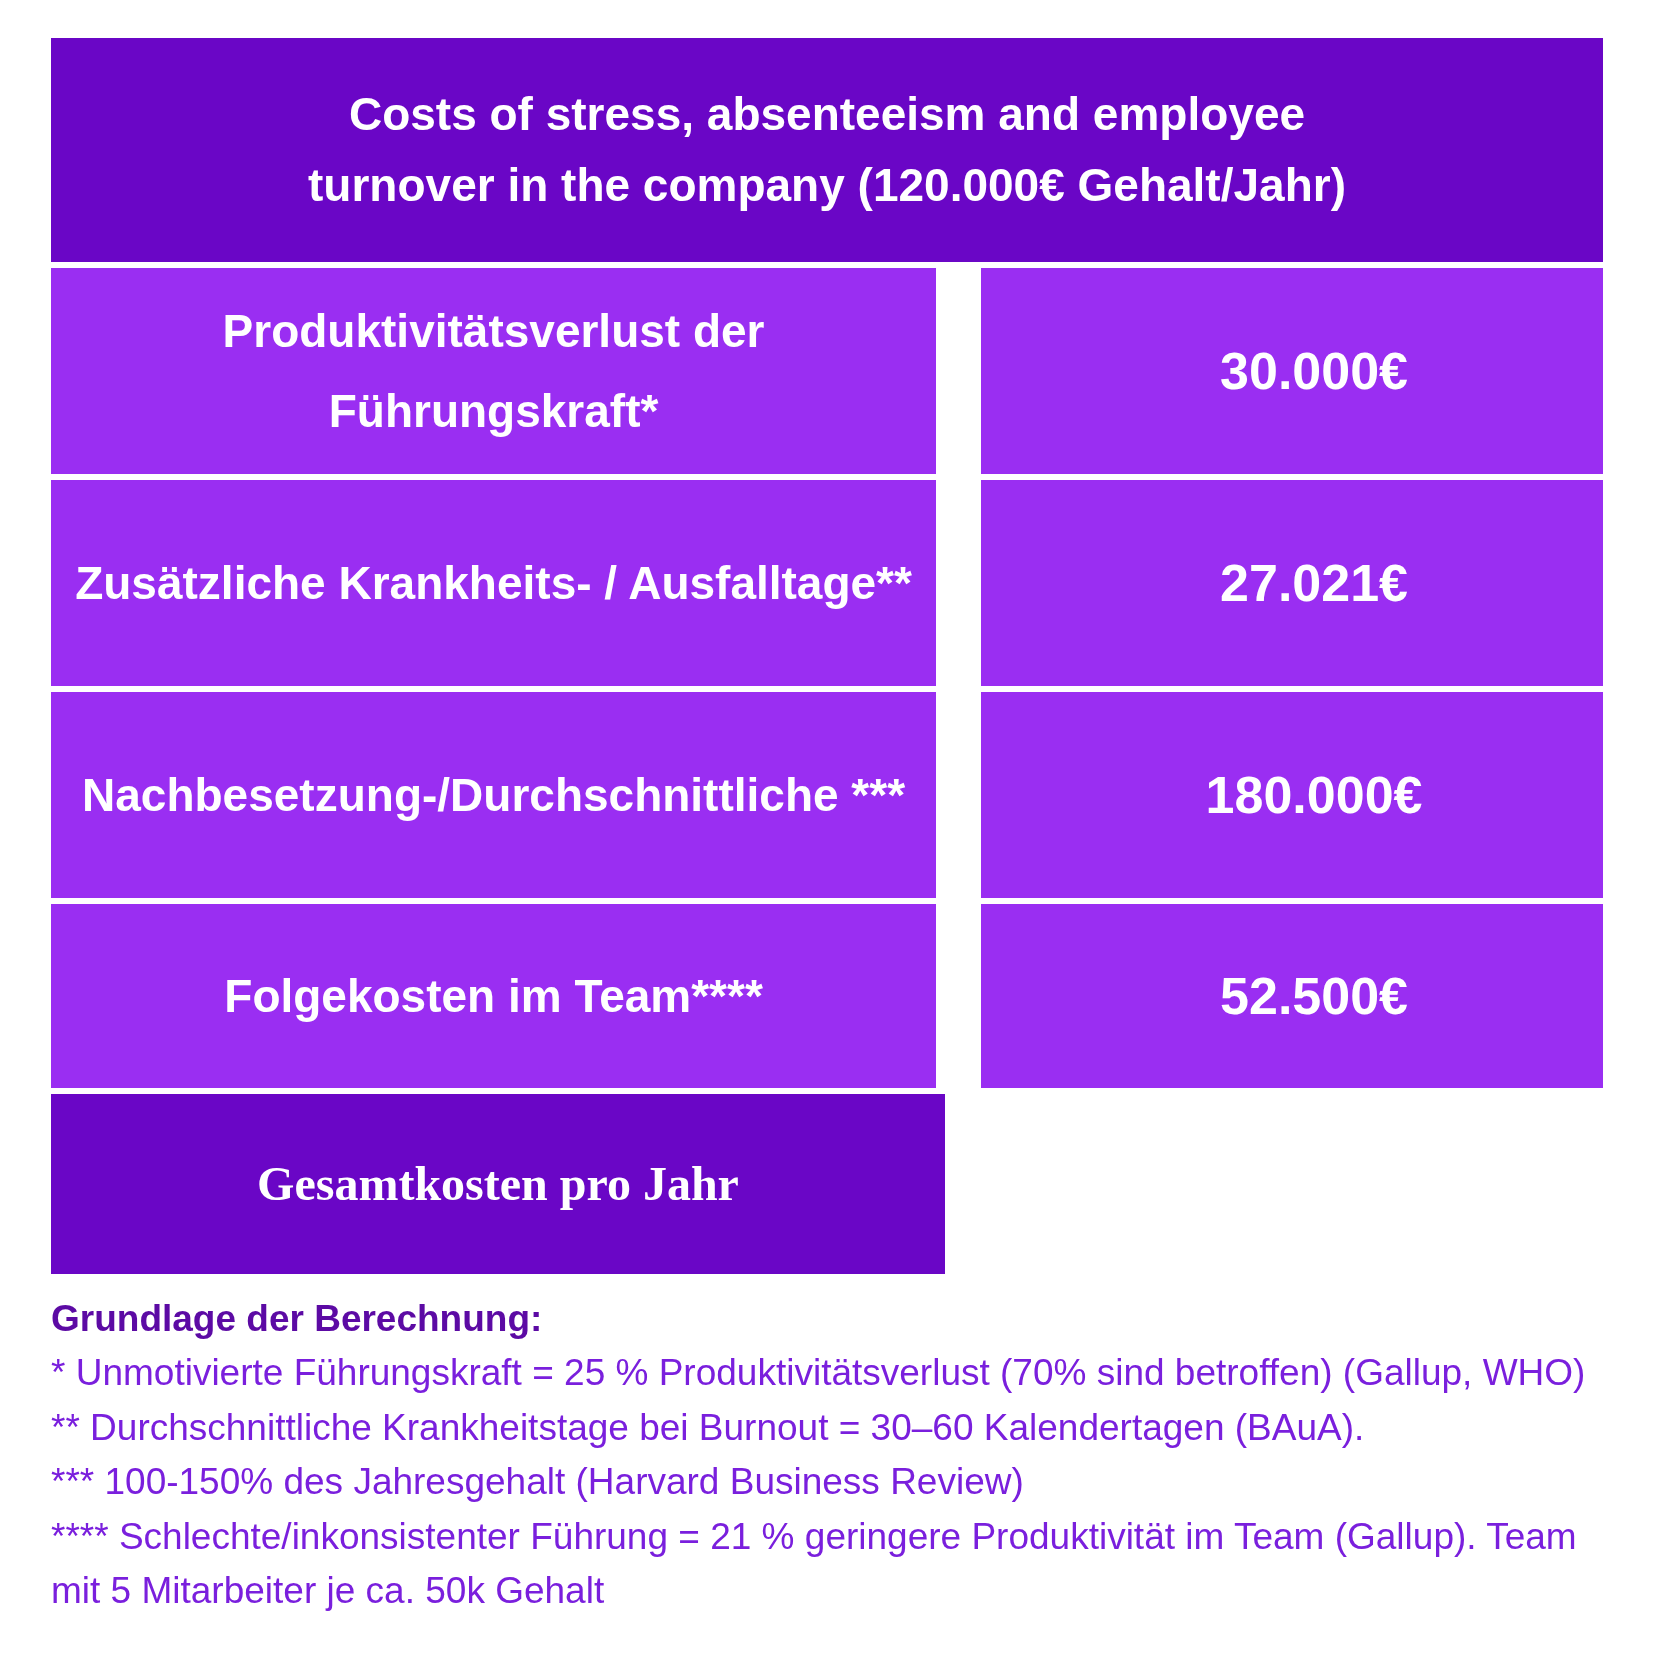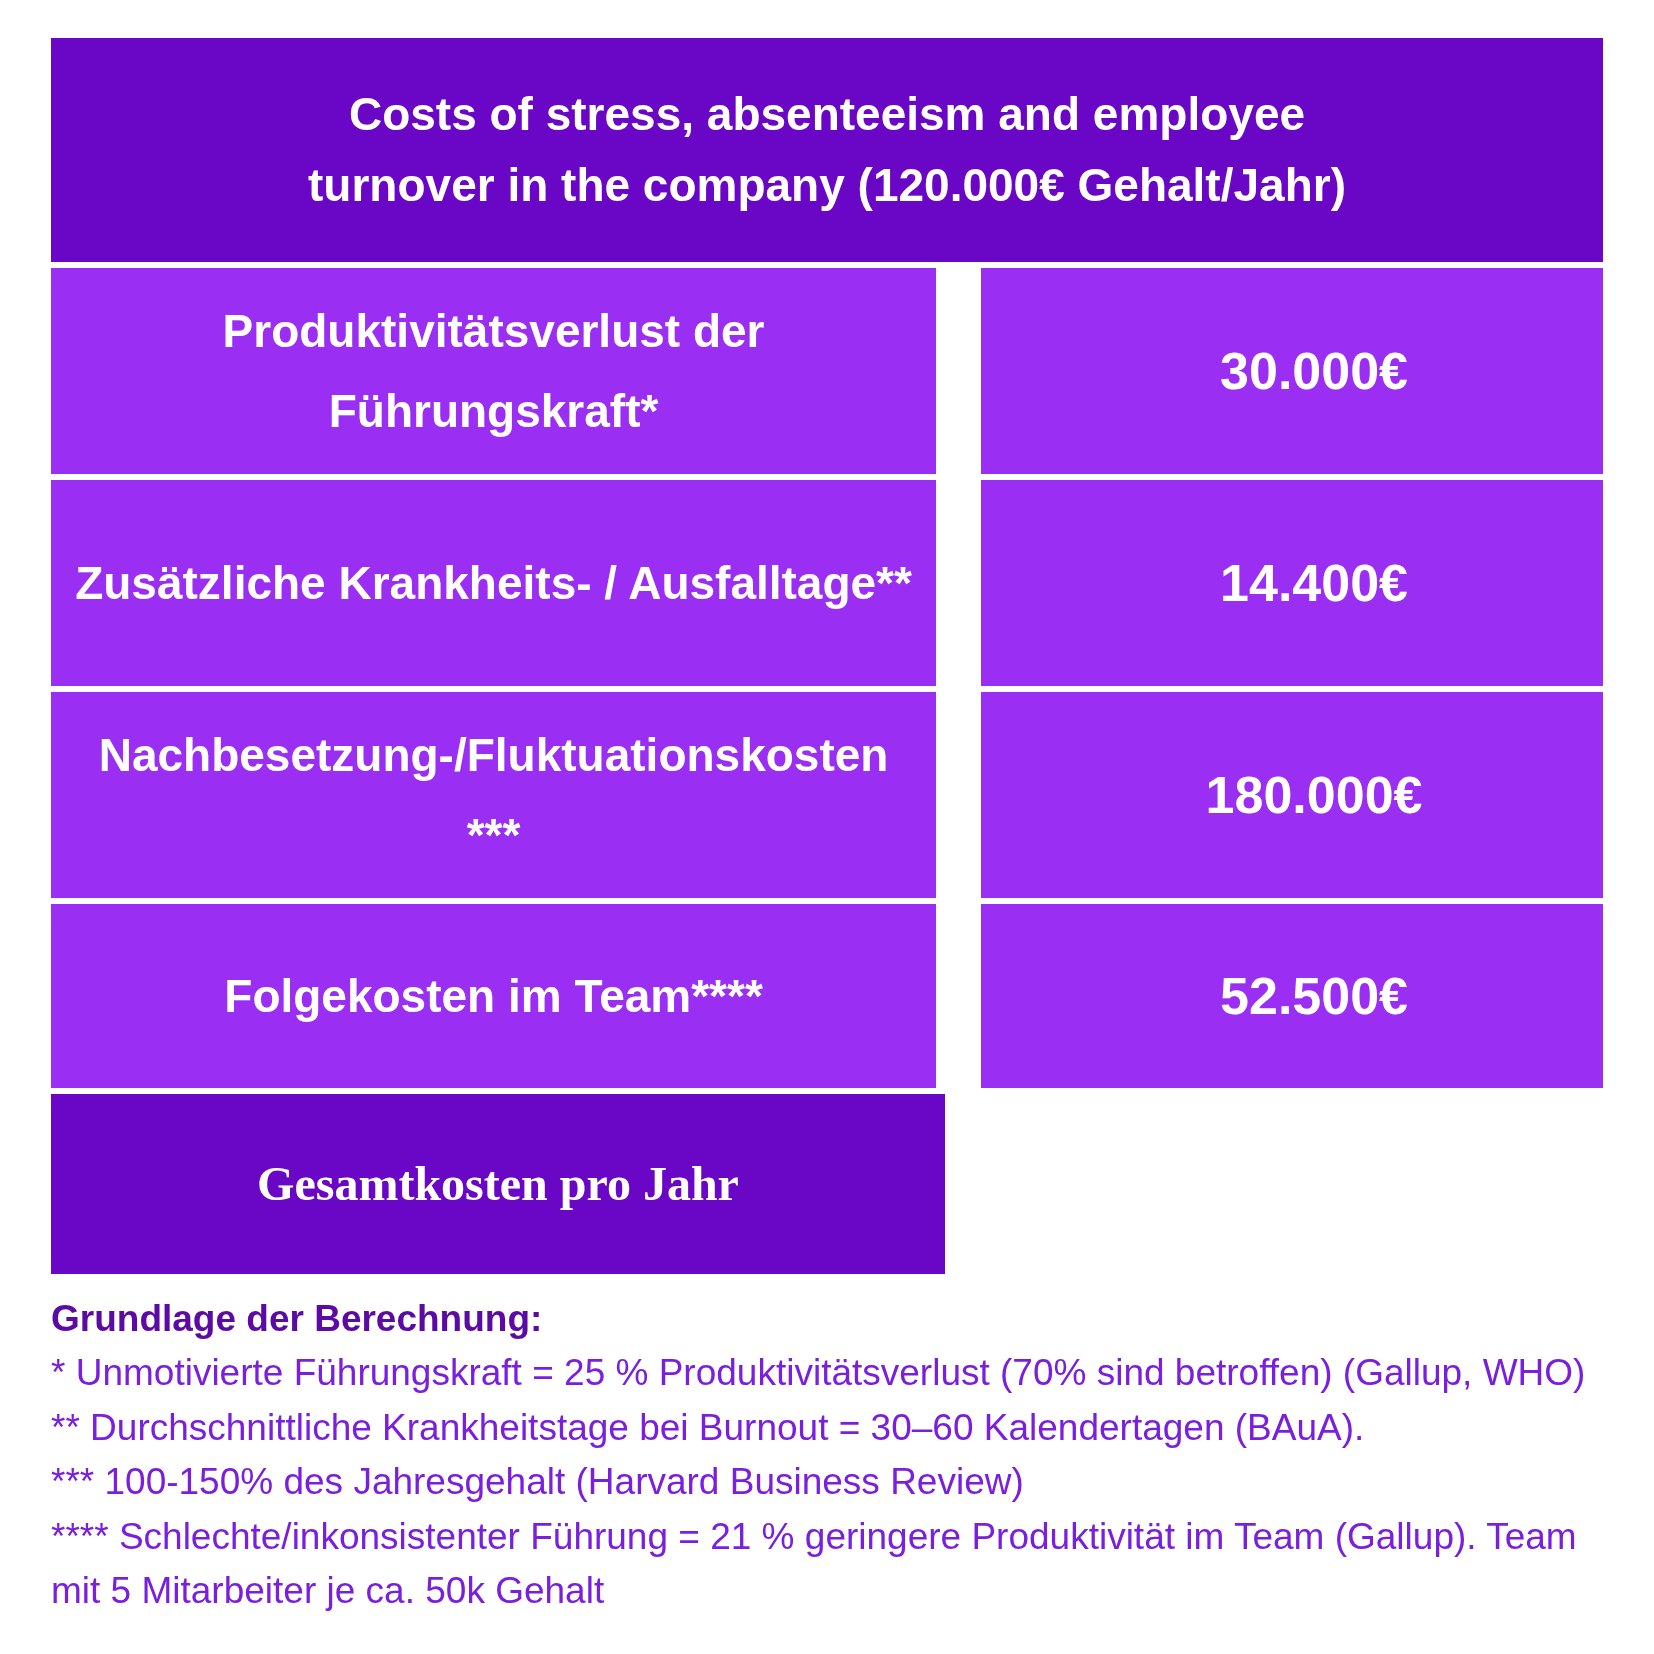--- a/index.html
+++ b/index.html
@@ -104,25 +104,25 @@
       <div class="title">Costs of stress, absenteeism and employee turnover in the company (120.000€ Gehalt/Jahr)</div>
     </div>
 
     <div class="trow row-1">
       <div class="cell cell-label">Produktivitätsverlust der Führungskraft*</div>
       <div class="cell cell-value">30.000€</div>
     </div>
 
     <div class="trow row-2">
       <div class="cell cell-label">Zusätzliche Krankheits- / Ausfalltage**</div>
-      <div class="cell cell-value">14.400€</div>
+      <div class="cell cell-value">27.021€</div>
     </div>
 
     <div class="trow row-3">
-      <div class="cell cell-label">Nachbesetzung-/Fluktuationskosten ***</div>
+      <div class="cell cell-label">Nachbesetzung-/Durchschnittliche ***</div>
       <div class="cell cell-value">180.000€</div>
     </div>
 
     <div class="trow row-4">
       <div class="cell cell-label">Folgekosten im Team****</div>
       <div class="cell cell-value">52.500€</div>
     </div>
 
     <div class="trow trow-total">
       <div class="cell cell-label">Gesamtkosten pro Jahr</div>

